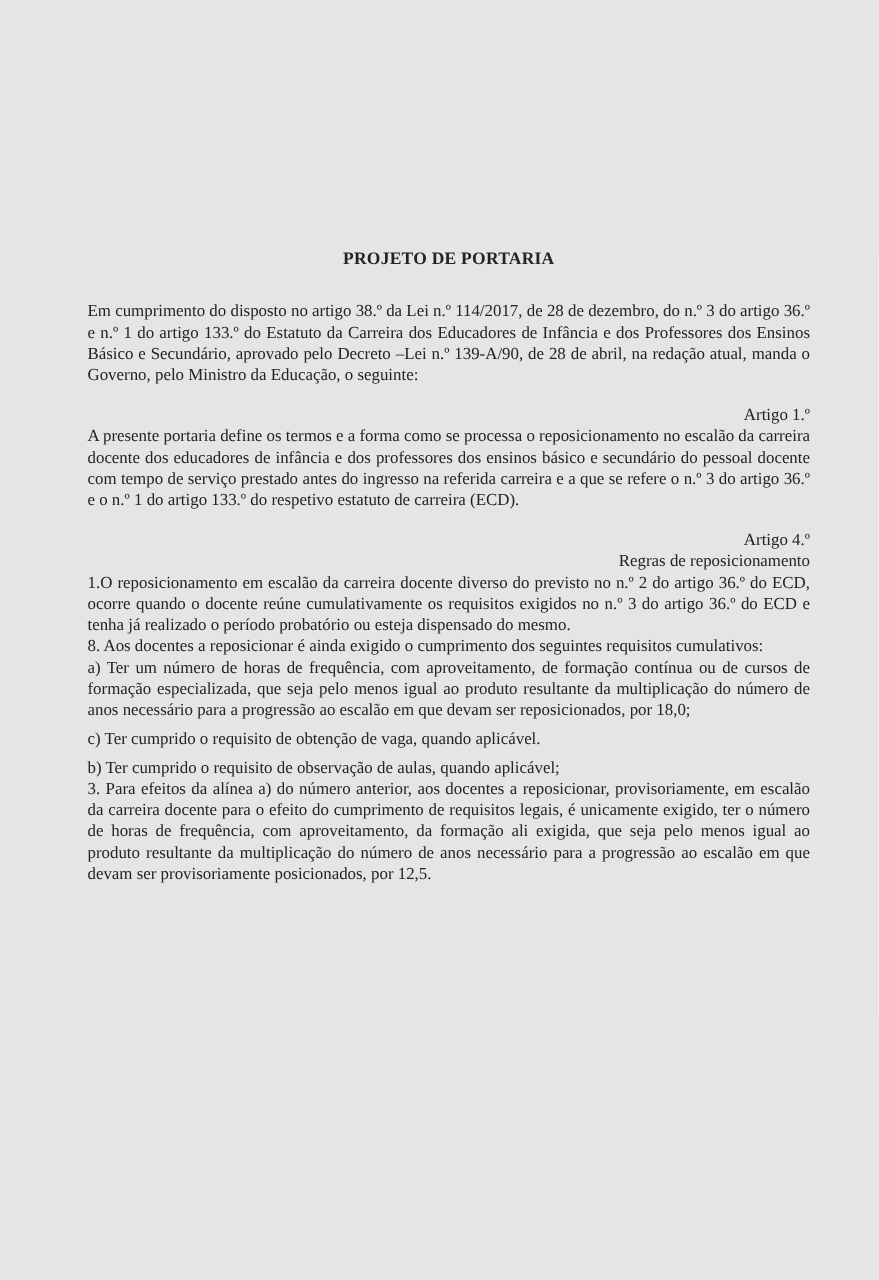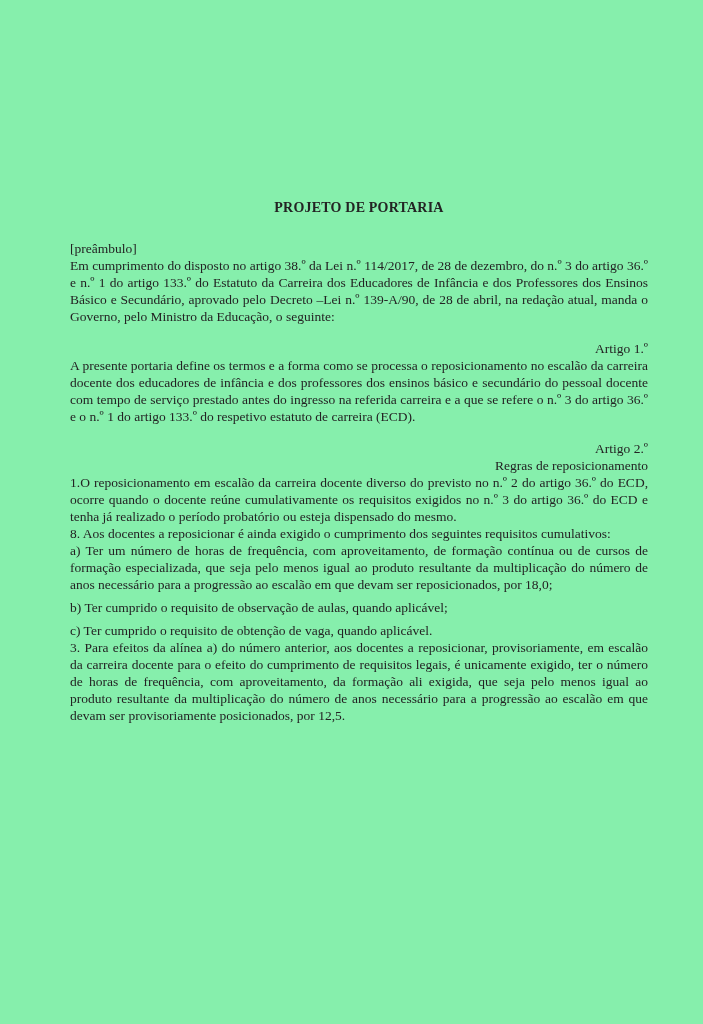--- a/index.html
+++ b/index.html
@@ -4,21 +4,21 @@
 <style>
   html, body {
     margin: 0;
     padding: 0;
     background: #ffffff;
   }
   .page {
     position: relative;
     width: 703px;
     height: 1024px;
-    background: #86efac;
+    background: #e5e5e5;
     overflow: hidden;
     font-family: "Liberation Serif", "DejaVu Serif", serif;
     color: #232323;
   }
   .content {
     position: absolute;
     left: 70px;
     top: 199px;
     width: 578px;
   }
@@ -59,35 +59,34 @@
   }
 </style>
 </head>
 <body>
 
 <div class="page">
   <div class="content">
 
     <h1 class="doc-title">PROJETO DE PORTARIA</h1>
 
-    <p class="line">[preâmbulo]</p>
 
 
     <p class="para">Em cumprimento do disposto no artigo 38.º da Lei n.º 114/2017, de 28 de dezembro, do n.º 3 do artigo 36.º e n.º 1 do artigo 133.º do Estatuto da Carreira dos Educadores de Infância e dos Professores dos Ensinos Básico e Secundário, aprovado pelo Decreto –Lei n.º 139-A/90, de 28 de abril, na redação atual, manda o Governo, pelo Ministro da Educação, o seguinte:</p>
 
     <section class="article">
       <h2 class="art-heading">Artigo 1.º</h2>
       <p class="para">A presente portaria define os termos e a forma como se processa o reposicionamento no escalão da carreira docente dos educadores de infância e dos professores dos ensinos básico e secundário do pessoal docente com tempo de serviço prestado antes do ingresso na referida carreira e a que se refere o n.º 3 do artigo 36.º e o n.º 1 do artigo 133.º do respetivo estatuto de carreira (ECD).</p>
     </section>
 
     <section class="article">
-      <h2 class="art-heading">Artigo 2.º</h2>
+      <h2 class="art-heading">Artigo 4.º</h2>
       <h3 class="art-subheading">Regras de reposicionamento</h3>
       <p class="para">1.O reposicionamento em escalão da carreira docente diverso do previsto no n.º 2 do artigo 36.º do ECD, ocorre quando o docente reúne cumulativamente os requisitos exigidos no n.º 3 do artigo 36.º do ECD e tenha já realizado o período probatório ou esteja dispensado do mesmo.</p>
       <p class="para">8. Aos docentes a reposicionar é ainda exigido o cumprimento dos seguintes requisitos cumulativos:</p>
       <p class="para">a) Ter um número de horas de frequência, com aproveitamento, de formação contínua ou de cursos de formação especializada, que seja pelo menos igual ao produto resultante da multiplicação do número de anos necessário para a progressão ao escalão em que devam ser reposicionados, por 18,0;</p>
+      <p class="para gap-above">c) Ter cumprido o requisito de obtenção de vaga, quando aplicável.</p>
       <p class="para gap-above">b) Ter cumprido o requisito de observação de aulas, quando aplicável;</p>
-      <p class="para gap-above">c) Ter cumprido o requisito de obtenção de vaga, quando aplicável.</p>
       <p class="para">3. Para efeitos da alínea a) do número anterior, aos docentes a reposicionar, provisoriamente, em escalão da carreira docente para o efeito do cumprimento de requisitos legais, é unicamente exigido, ter o número de horas de frequência, com aproveitamento, da formação ali exigida, que seja pelo menos igual ao produto resultante da multiplicação do número de anos necessário para a progressão ao escalão em que devam ser provisoriamente posicionados, por 12,5.</p>
     </section>
 
   </div>
 </div>
 
 </body></html>

